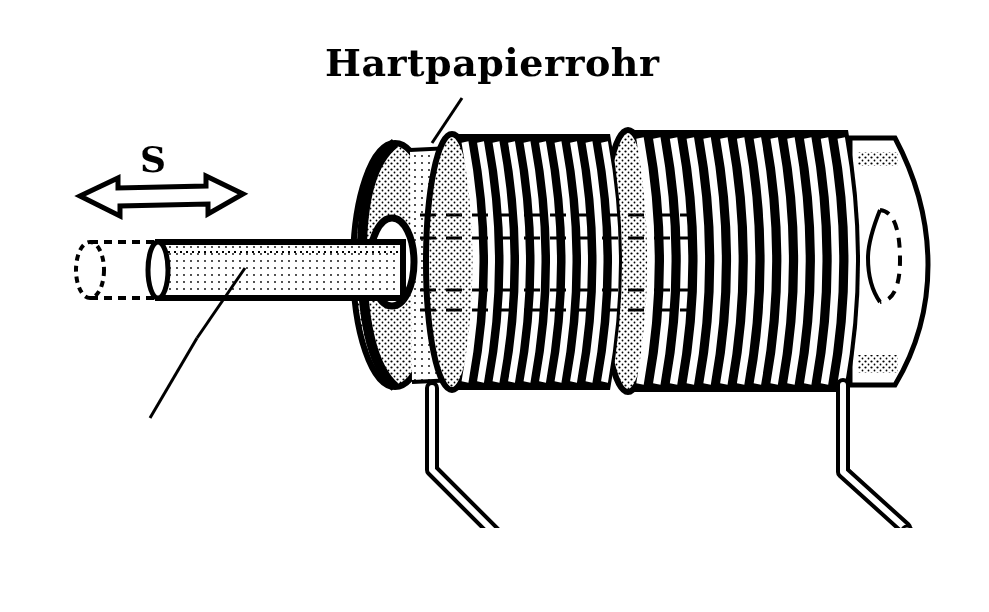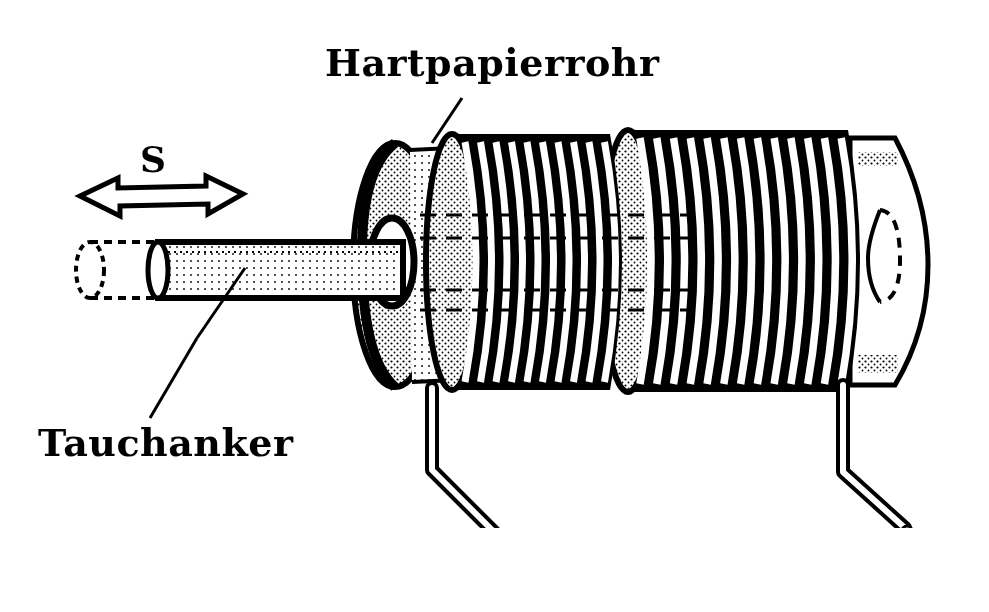--- a/index.html
+++ b/index.html
@@ -117,14 +117,13 @@
       <circle cx="907" cy="531" r="5" fill="#fff" stroke="#000" stroke-width="3"></circle>
     </g>
 
     <line x1="462" y1="98" x2="432" y2="143" stroke="#000" stroke-width="3"></line>
     <line x1="245" y1="268" x2="197" y2="338" stroke="#000" stroke-width="3"></line>
     <line x1="197" y1="338" x2="150" y2="418" stroke="#000" stroke-width="3"></line>
   </svg>
 
   <div class="label" id="lbl-title">Hartpapierrohr</div>
   <div class="label" id="lbl-s">S</div>
-  <div class="label" id="lbl-anker">Tauchanker</div>
 </div>
 
 </body></html>

